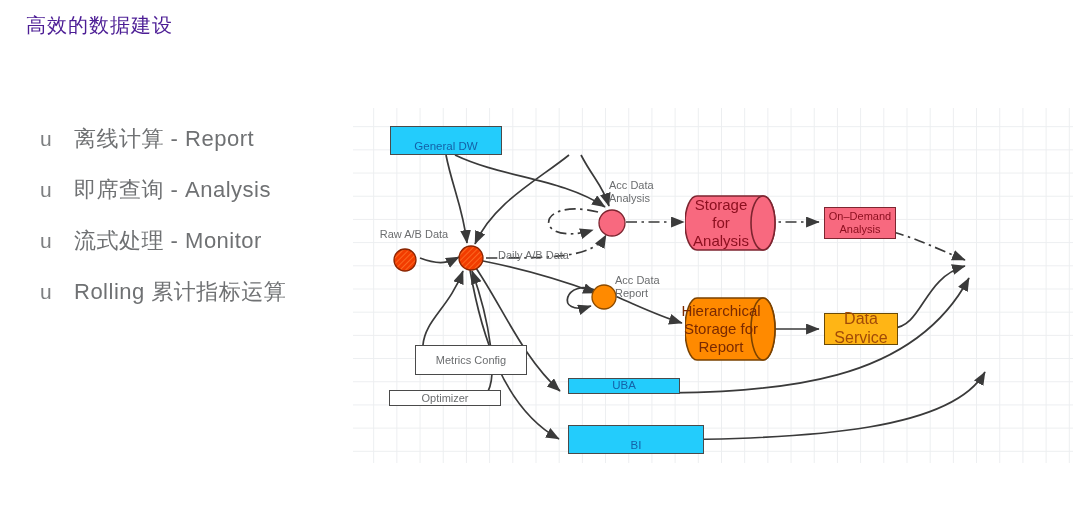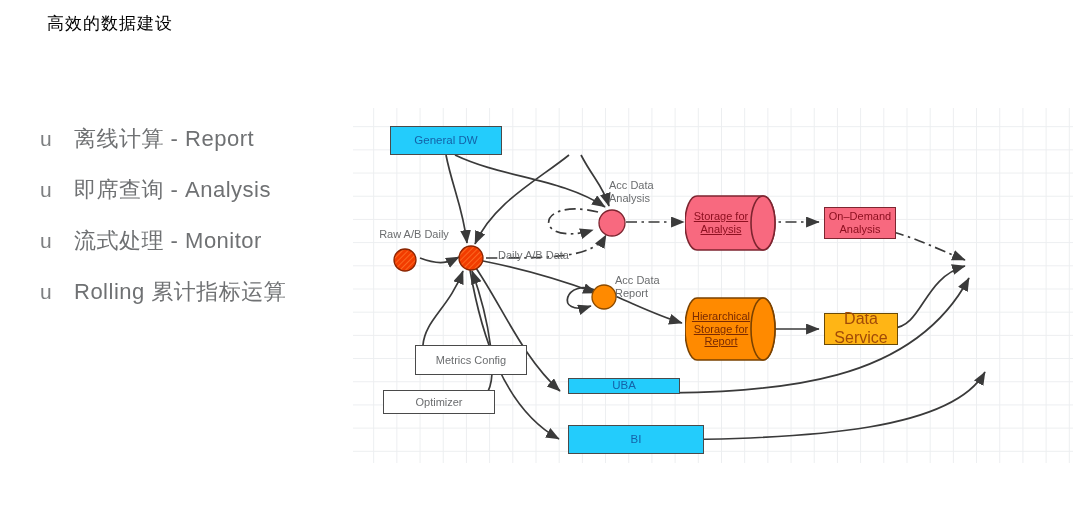--- a/index.html
+++ b/index.html
@@ -20,25 +20,24 @@
     width: 1080px;
     height: 505px;
     background: #ffffff;
   }
 
   
   #slide-title {
     position: absolute;
     left: 26px;
     top: 12px;
-    font-size: 17px;
-    color: #000000;
+    font-size: 20px;
+    color: #4c1d95;
     letter-spacing: 1px;
     white-space: nowrap;
-    margin-left: 21px;
   }
   #bullet-list {
     position: absolute;
     left: 40px;
     top: 124px;
     width: 320px;
   }
   .bullet-row {
     display: flex;
     align-items: baseline;
@@ -84,20 +83,21 @@
     text-align: center;
     line-height: 1.18;
   }
 
   
   .box-cyan {
     background: #23CCFC;
     border: 1.6px solid #4a4a4a;
     color: #1462a8;
     font-size: 11.5px;
+    align-items: flex-end;
   }
   .box-white {
     background: #ffffff;
     border: 1.6px solid #4a4a4a;
     color: #6b6d6f;
     font-size: 11px;
   }
   .box-pink {
     background: #F8697F;
     border: 1.6px solid #7d2530;
@@ -128,22 +128,21 @@
   .cyl .cyl-label {
     position: absolute;
     left: 0;
     top: 0;
     height: 100%;
     display: flex;
     align-items: center;
     justify-content: center;
     text-align: center;
     line-height: 1.18;
-    font-size: 11px;
-    text-decoration: underline;
+    font-size: 15px;
   }
   .cyl-pink .cyl-label { color: #8d1020; }
   .cyl-amber .cyl-label { color: #7a2a02; }
 
   
   .circle-node {
     position: absolute;
     border-radius: 50%;
   }
   .circle-node svg { display: block; }
@@ -255,21 +254,21 @@
       <svg width="24" height="24" viewBox="0 0 24 24">
         <defs>
           <pattern id="hatchRed" width="4" height="4" patternUnits="userSpaceOnUse" patternTransform="rotate(45)">
             <rect width="4" height="4" fill="#F23C00"></rect>
             <line x1="0" y1="0" x2="0" y2="4" stroke="#FF7A2E" stroke-width="1.4"></line>
           </pattern>
         </defs>
         <circle cx="12" cy="12" r="11" fill="url(#hatchRed)" stroke="#8a2400" stroke-width="1.3"></circle>
       </svg>
     </div>
-    <div class="edge-label" style="left:11px; top:120px; width:100px;">Raw A/B Daily</div>
+    <div class="edge-label" style="left:11px; top:120px; width:100px;">Raw A/B Data</div>
 
     <div class="circle-node" style="left:105px; top:137px;">
       <svg width="26" height="26" viewBox="0 0 26 26">
         <circle cx="13" cy="13" r="12" fill="url(#hatchRed)" stroke="#8a2400" stroke-width="1.3"></circle>
       </svg>
     </div>
     <div class="edge-label" style="left:133px; top:141px; width:96px; text-align:left;margin-left:12px;">Daily A/B Data</div>
 
     <div class="circle-node" style="left:245px; top:101px;">
       <svg width="28" height="28" viewBox="0 0 28 28">
@@ -282,21 +281,21 @@
       <svg width="26" height="26" viewBox="0 0 26 26">
         <circle cx="13" cy="13" r="12" fill="#FF8A00" stroke="#8a4a00" stroke-width="1.3"></circle>
       </svg>
     </div>
     <div class="edge-label" style="left:262px; top:166px; width:84px; text-align:left;">Acc Data<br>Report</div>
 
     <div class="node box-white" style="left:34px; top:237px; width:112px; height:30px;margin-left:28px;">
       <span>Metrics Config</span>
     </div>
 
-    <div class="node box-white" style="left:30px; top:282px; width:112px; height:24px;">
+    <div class="node box-white" style="left:36px; top:282px; width:112px; height:16px;">
       <span>Optimizer</span>
     </div>
 
     <div class="node box-cyan" style="left:215px; top:270px; width:112px; height:16px;">
       <span>UBA</span>
     </div>
 
     <div class="node box-cyan" style="left:215px; top:317px; width:136px; height:29px;">
       <span>BI</span>
     </div>

